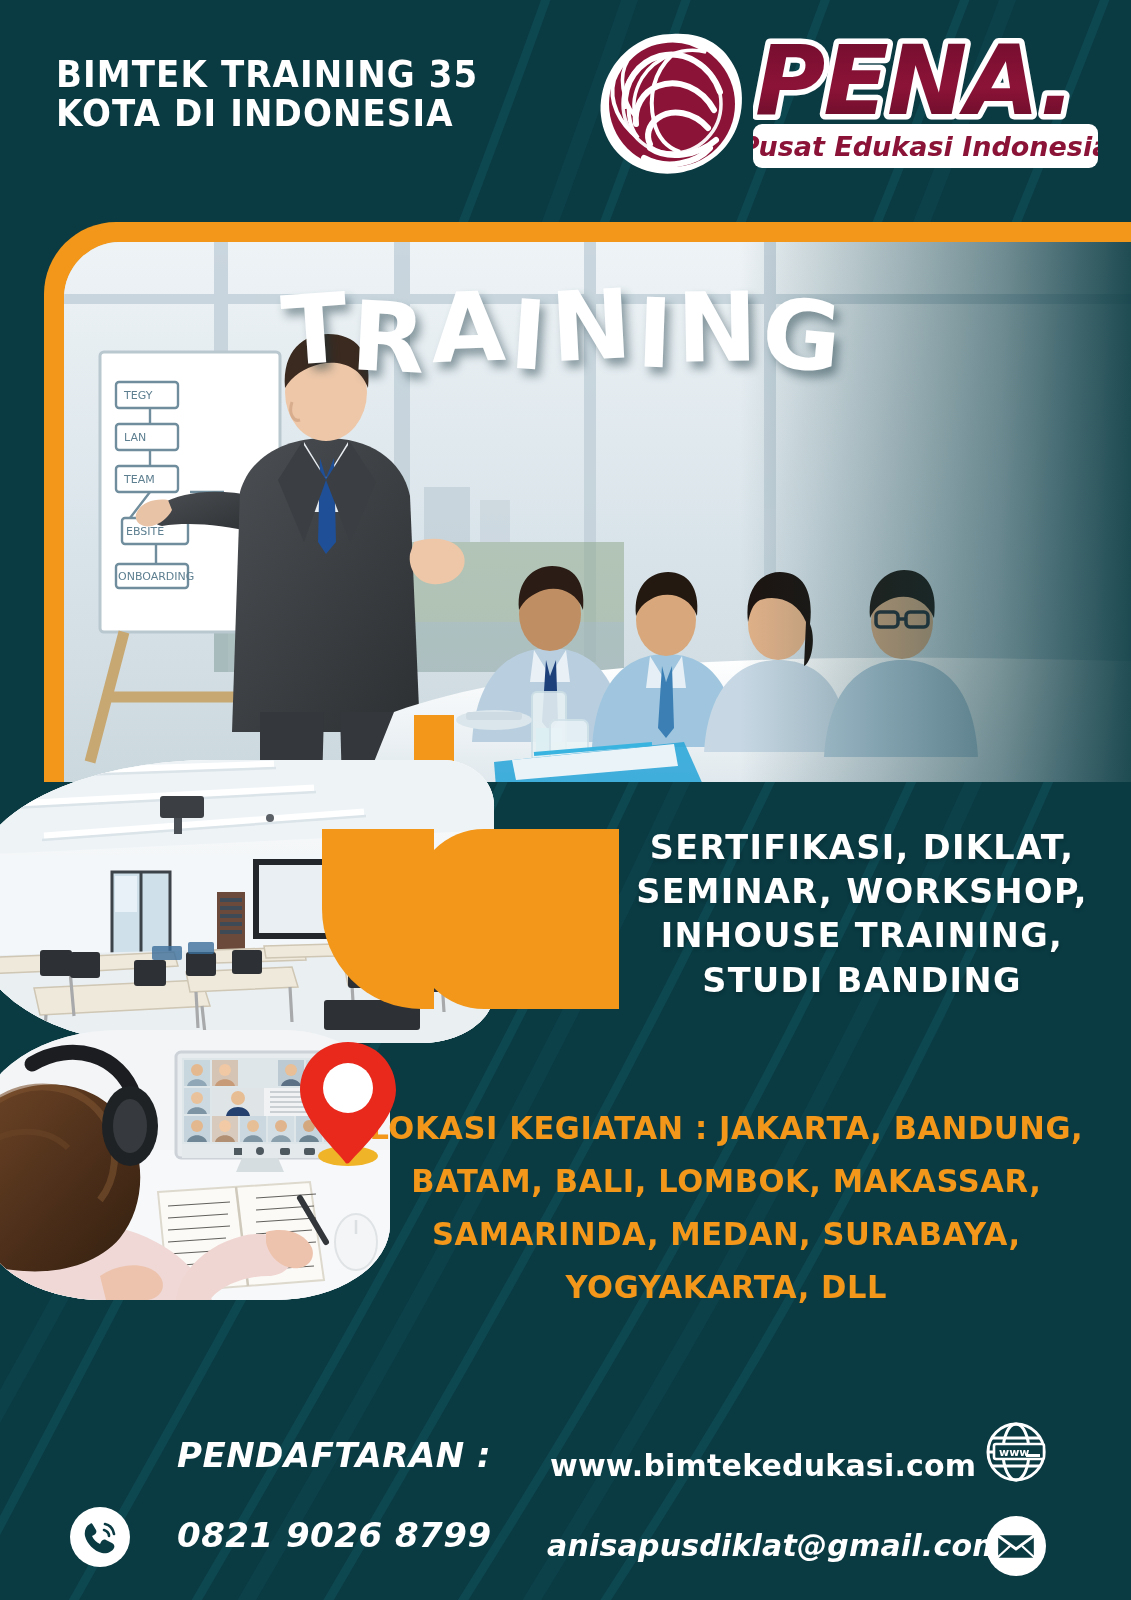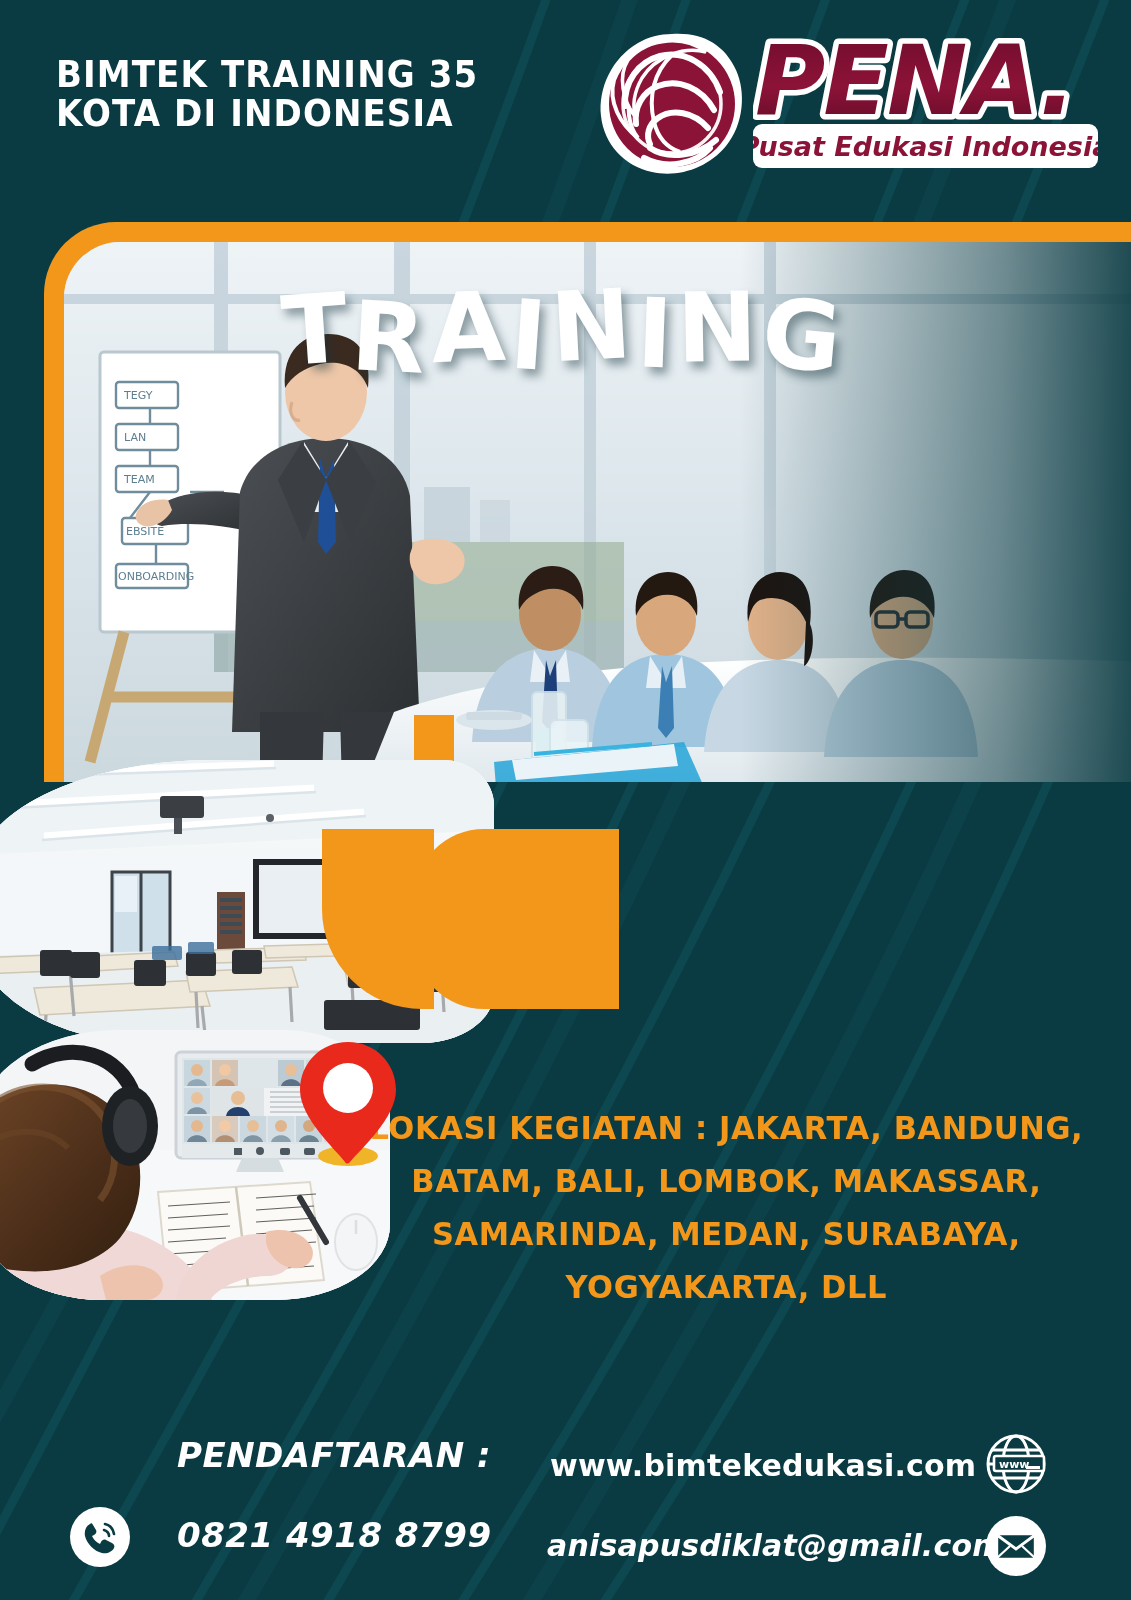--- a/index.html
+++ b/index.html
@@ -173,21 +173,21 @@
     font-weight:bold; 
     font-size:30px; color:#ffffff; letter-spacing:0.2px;
   }
   .ftr-mail {
     position:absolute; left:530px; top:118px;
     font-family:"DejaVu Sans", sans-serif;
     font-weight:bold; font-style:italic;
     font-size:30px; color:#ffffff; letter-spacing:0.2px;
   }
   .ico-phone { position:absolute; left:52px; top:96px; width:62px; height:62px; }
-  .ico-globe { position:absolute; left:963px; top:18px; width:72px; height:72px; }
+  .ico-globe { position:absolute; left:963px; top:6px; width:72px; height:72px; }
   .ico-mail  { position:absolute; left:963px; top:100px; width:72px; height:72px; }
   .ico-phone svg,.ico-globe svg,.ico-mail svg{display:block;width:100%;height:100%;}
 </style>
 </head>
 <body>
 
 <div class="poster">
 
   <div class="bg-texture">
     <svg viewBox="0 0 1131 1600" preserveAspectRatio="none">
@@ -500,20 +500,24 @@
         <rect x="436" y="206" width="44" height="26" rx="3"></rect>
         <rect x="350" y="240" width="96" height="30" rx="3"></rect>
       </g>
       <g fill="#3d6f9c" opacity="0.8">
         <rect x="178" y="186" width="30" height="14" rx="2"></rect>
         <rect x="214" y="182" width="26" height="12" rx="2"></rect>
       </g>
     </svg>
   </div>
 
+  <div class="services">SERTIFIKASI, DIKLAT,
+SEMINAR, WORKSHOP,
+INHOUSE TRAINING,
+STUDI BANDING</div>
 
   <div class="online-photo">
     <svg viewBox="0 0 410 270" preserveAspectRatio="xMidYMid slice">
       <defs>
         <linearGradient id="hairG" x1="0" y1="0" x2="1" y2="1">
           <stop offset="0%" stop-color="#6e4526"></stop>
           <stop offset="60%" stop-color="#4a2d19"></stop>
           <stop offset="100%" stop-color="#33200f"></stop>
         </linearGradient>
       </defs>
@@ -642,21 +646,21 @@
                  C 27 36, 25 34, 23 30 L 25 29 C 27 28, 28 26, 27 24 L 24 19
                  C 23 17, 22 17, 21 18 Z" fill="#0a3a42"></path>
         <g fill="none" stroke="#0a3a42" stroke-width="2.6" stroke-linecap="round">
           <path d="M36 18 C 41 19, 44 23, 45 28"></path>
           <path d="M35 24 C 38 25, 40 27, 40 30"></path>
         </g>
       </svg>
     </div>
 
     <div class="ftr-label">PENDAFTARAN :</div>
-    <div class="ftr-phone">0821 4918 8799</div>
+    <div class="ftr-phone">0821 9026 8799</div>
     <div class="ftr-web">www.bimtekedukasi.com</div>
     <div class="ftr-mail">anisapusdiklat@gmail.com</div>
 
     <div class="ico-globe">
       <svg viewBox="0 0 72 72">
         <g fill="none" stroke="#ffffff" stroke-width="3">
           <circle cx="36" cy="36" r="28"></circle>
           <ellipse cx="36" cy="36" rx="13" ry="28"></ellipse>
           <path d="M8 36 L64 36 M12 22 L60 22 M12 50 L60 50"></path>
         </g>

